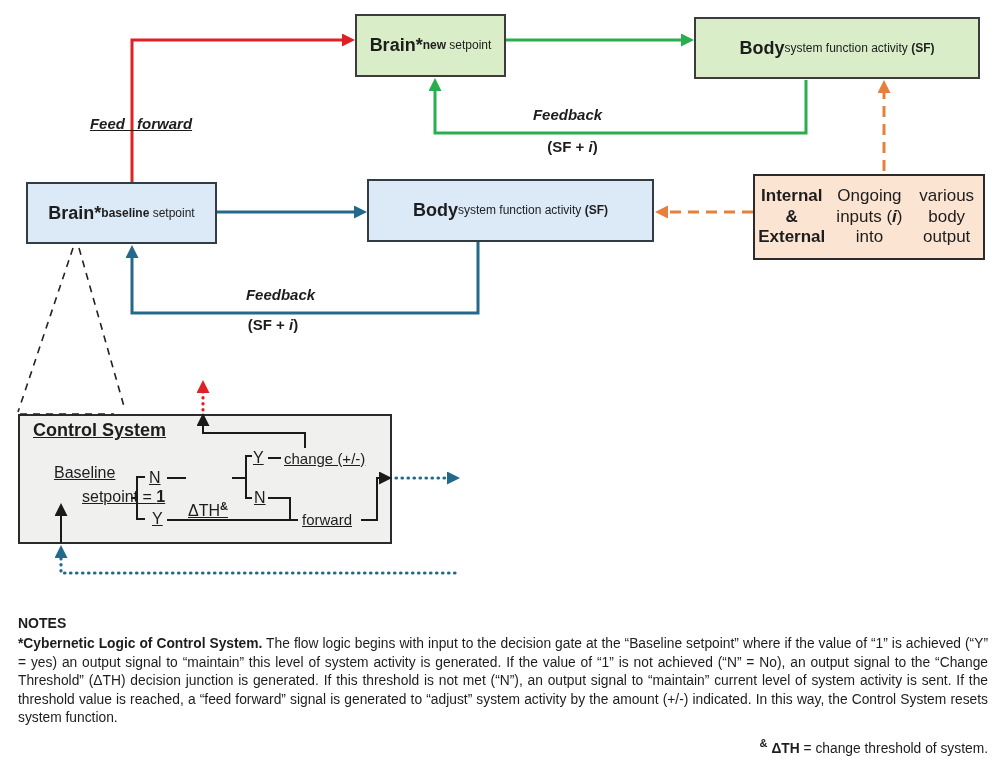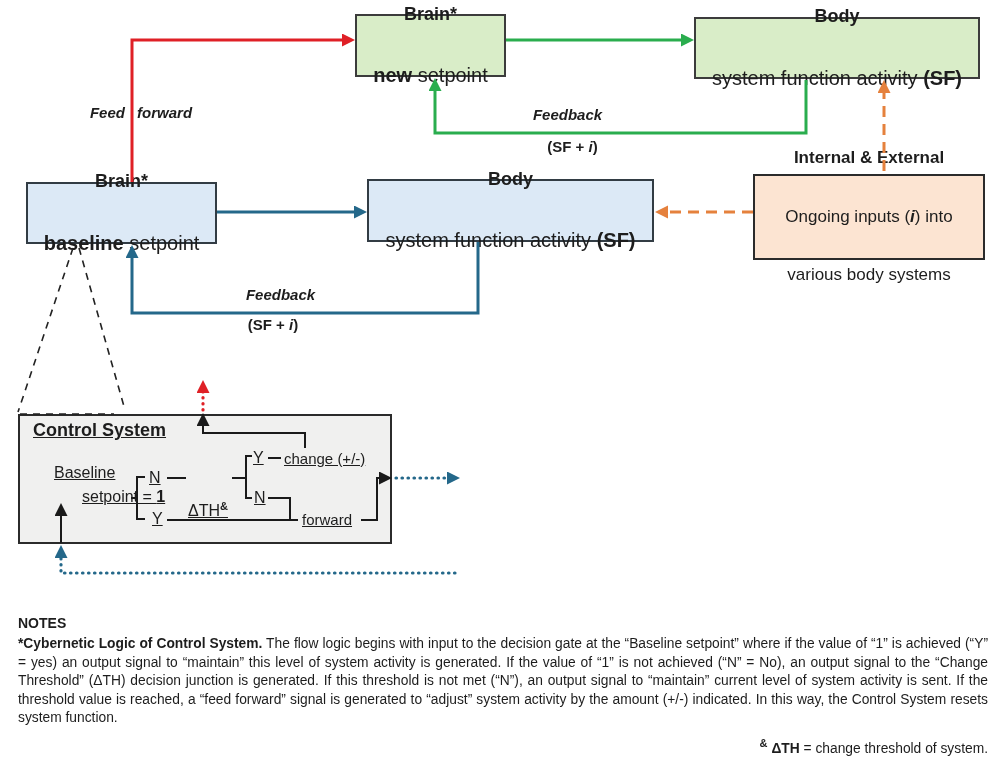--- a/index.html
+++ b/index.html
@@ -1,21 +1,21 @@
 <!DOCTYPE html>
 <html><head>
 <meta charset="utf-8">
 <style>
   html,body{margin:0;padding:0;background:#fff;}
   .canvas{position:relative;width:1000px;height:765px;background:#ffffff;overflow:hidden;
           font-family:"Liberation Sans", sans-serif;color:#1d1d1d;}
-  .box{position:absolute;box-sizing:border-box;display:flex;flex-direction:column;
-       align-items:center;justify-content:center;text-align:center;line-height:1.25;gap:38px;}
+  .box{position:absolute;box-sizing:border-box;display:flex;
+       align-items:center;justify-content:center;text-align:center;line-height:1.25;}
   .box .l1{font-weight:bold;font-size:18px;}
-  .box .l2{font-size:20px;}
+  .box .l2{font-size:12px;}
   .green-box{background:#d9edc8;border:2px solid #3c3c3c;}
   .blue-box{background:#dce9f6;border:2px solid #323c44;}
   .peach-box{background:#fce4d2;border:2px solid #2b2b2b;font-size:17px;}
   .gray-box{background:#f0f0ef;border:2px solid #2b2b2b;}
   .lbl{position:absolute;font-size:15px;font-weight:bold;text-align:center;}
   .ital{font-style:italic;}
   svg.layer{position:absolute;left:0;top:0;z-index:5;pointer-events:none;}
   .ctl{position:absolute;font-size:16px;z-index:6;text-decoration:underline;}
   .notes{position:absolute;left:18px;top:615px;width:970px;z-index:2;}
   .notes-heading{font-weight:bold;font-size:14px;margin-bottom:4px;}
@@ -43,21 +43,21 @@
   </div>
 
   <div class="box blue-box" style="left:367px;top:179px;width:287px;height:63px;">
     <div class="l1">Body</div>
     <div class="l2"><span>system function activity </span><b>(SF)</b></div>
   </div>
 
   <div class="box peach-box" style="left:753px;top:174px;width:232px;height:86px;line-height:1.22;">
     <div style="font-weight:bold;">Internal &amp; External</div>
     <div><span>Ongoing inputs (</span><b class="ital">i</b><span>) into</span></div>
-    <div>various body systems</div>
+    <div>various body output</div>
   </div>
 
   <div class="box gray-box" style="left:18px;top:414px;width:374px;height:130px;"></div>
 
   <svg class="layer" width="1000" height="765" viewBox="0 0 1000 765">
     <defs>
       <marker id="ah-red" markerUnits="userSpaceOnUse" markerWidth="14" markerHeight="14" refX="2" refY="6.5" orient="auto">
           <path d="M0,0 L13,6.5 L0,13 Z" fill="#df2026"></path>
         </marker>
       <marker id="ah-green" markerUnits="userSpaceOnUse" markerWidth="14" markerHeight="14" refX="2" refY="6.5" orient="auto">
@@ -105,21 +105,21 @@
       <path d="M61,543 L61,514" marker-end="url(#ah-black)"></path>
     </g>
 
     <path d="M203,410 L203,391" fill="none" stroke="#df2026" stroke-width="3.2" stroke-dasharray="0.5 5.5" stroke-linecap="round" marker-end="url(#ah-red)"></path>
 
     <path d="M396,478 L449,478" fill="none" stroke="#24688a" stroke-width="3.2" stroke-dasharray="0.5 5.5" stroke-linecap="round" marker-end="url(#ah-blue)"></path>
 
     <path d="M455,573 L61,573 L61,556" fill="none" stroke="#24688a" stroke-width="3.2" stroke-dasharray="0.5 5.5" stroke-linecap="round" marker-end="url(#ah-blue)"></path>
   </svg>
 
-  <div class="lbl ital" style="left:66px;top:104px;width:150px;word-spacing:8px;z-index:7;">Feed forward</div>
+  <div class="lbl ital" style="left:66px;top:115px;width:150px;word-spacing:8px;z-index:7;text-decoration:underline;">Feed forward</div>
   <div class="lbl ital" style="left:505px;top:106px;width:125px;z-index:7;">Feedback</div>
   <div class="lbl" style="left:510px;top:138px;width:125px;z-index:7;"><span>(SF + </span><span class="ital">i</span><span>)</span></div>
   <div class="lbl ital" style="left:218px;top:286px;width:125px;z-index:7;">Feedback</div>
   <div class="lbl" style="left:212px;top:316px;width:122px;z-index:7;"><span>(SF + </span><span class="ital">i</span><span>)</span></div>
 
   <div class="ctl" style="left:33px;top:420px;font-size:18px;font-weight:bold;">Control System</div>
   <div class="ctl" style="left:54px;top:464px;">Baseline</div>
   <div class="ctl" style="left:54px;top:488px;margin-left:28px;"><span>setpoint = </span><b>1</b></div>
   <div class="ctl" style="left:149px;top:469px;">N</div>
   <div class="ctl" style="left:188px;top:469px;margin-top:31px;"><span>ΔTH</span><sup class="amp">&amp;</sup></div>

